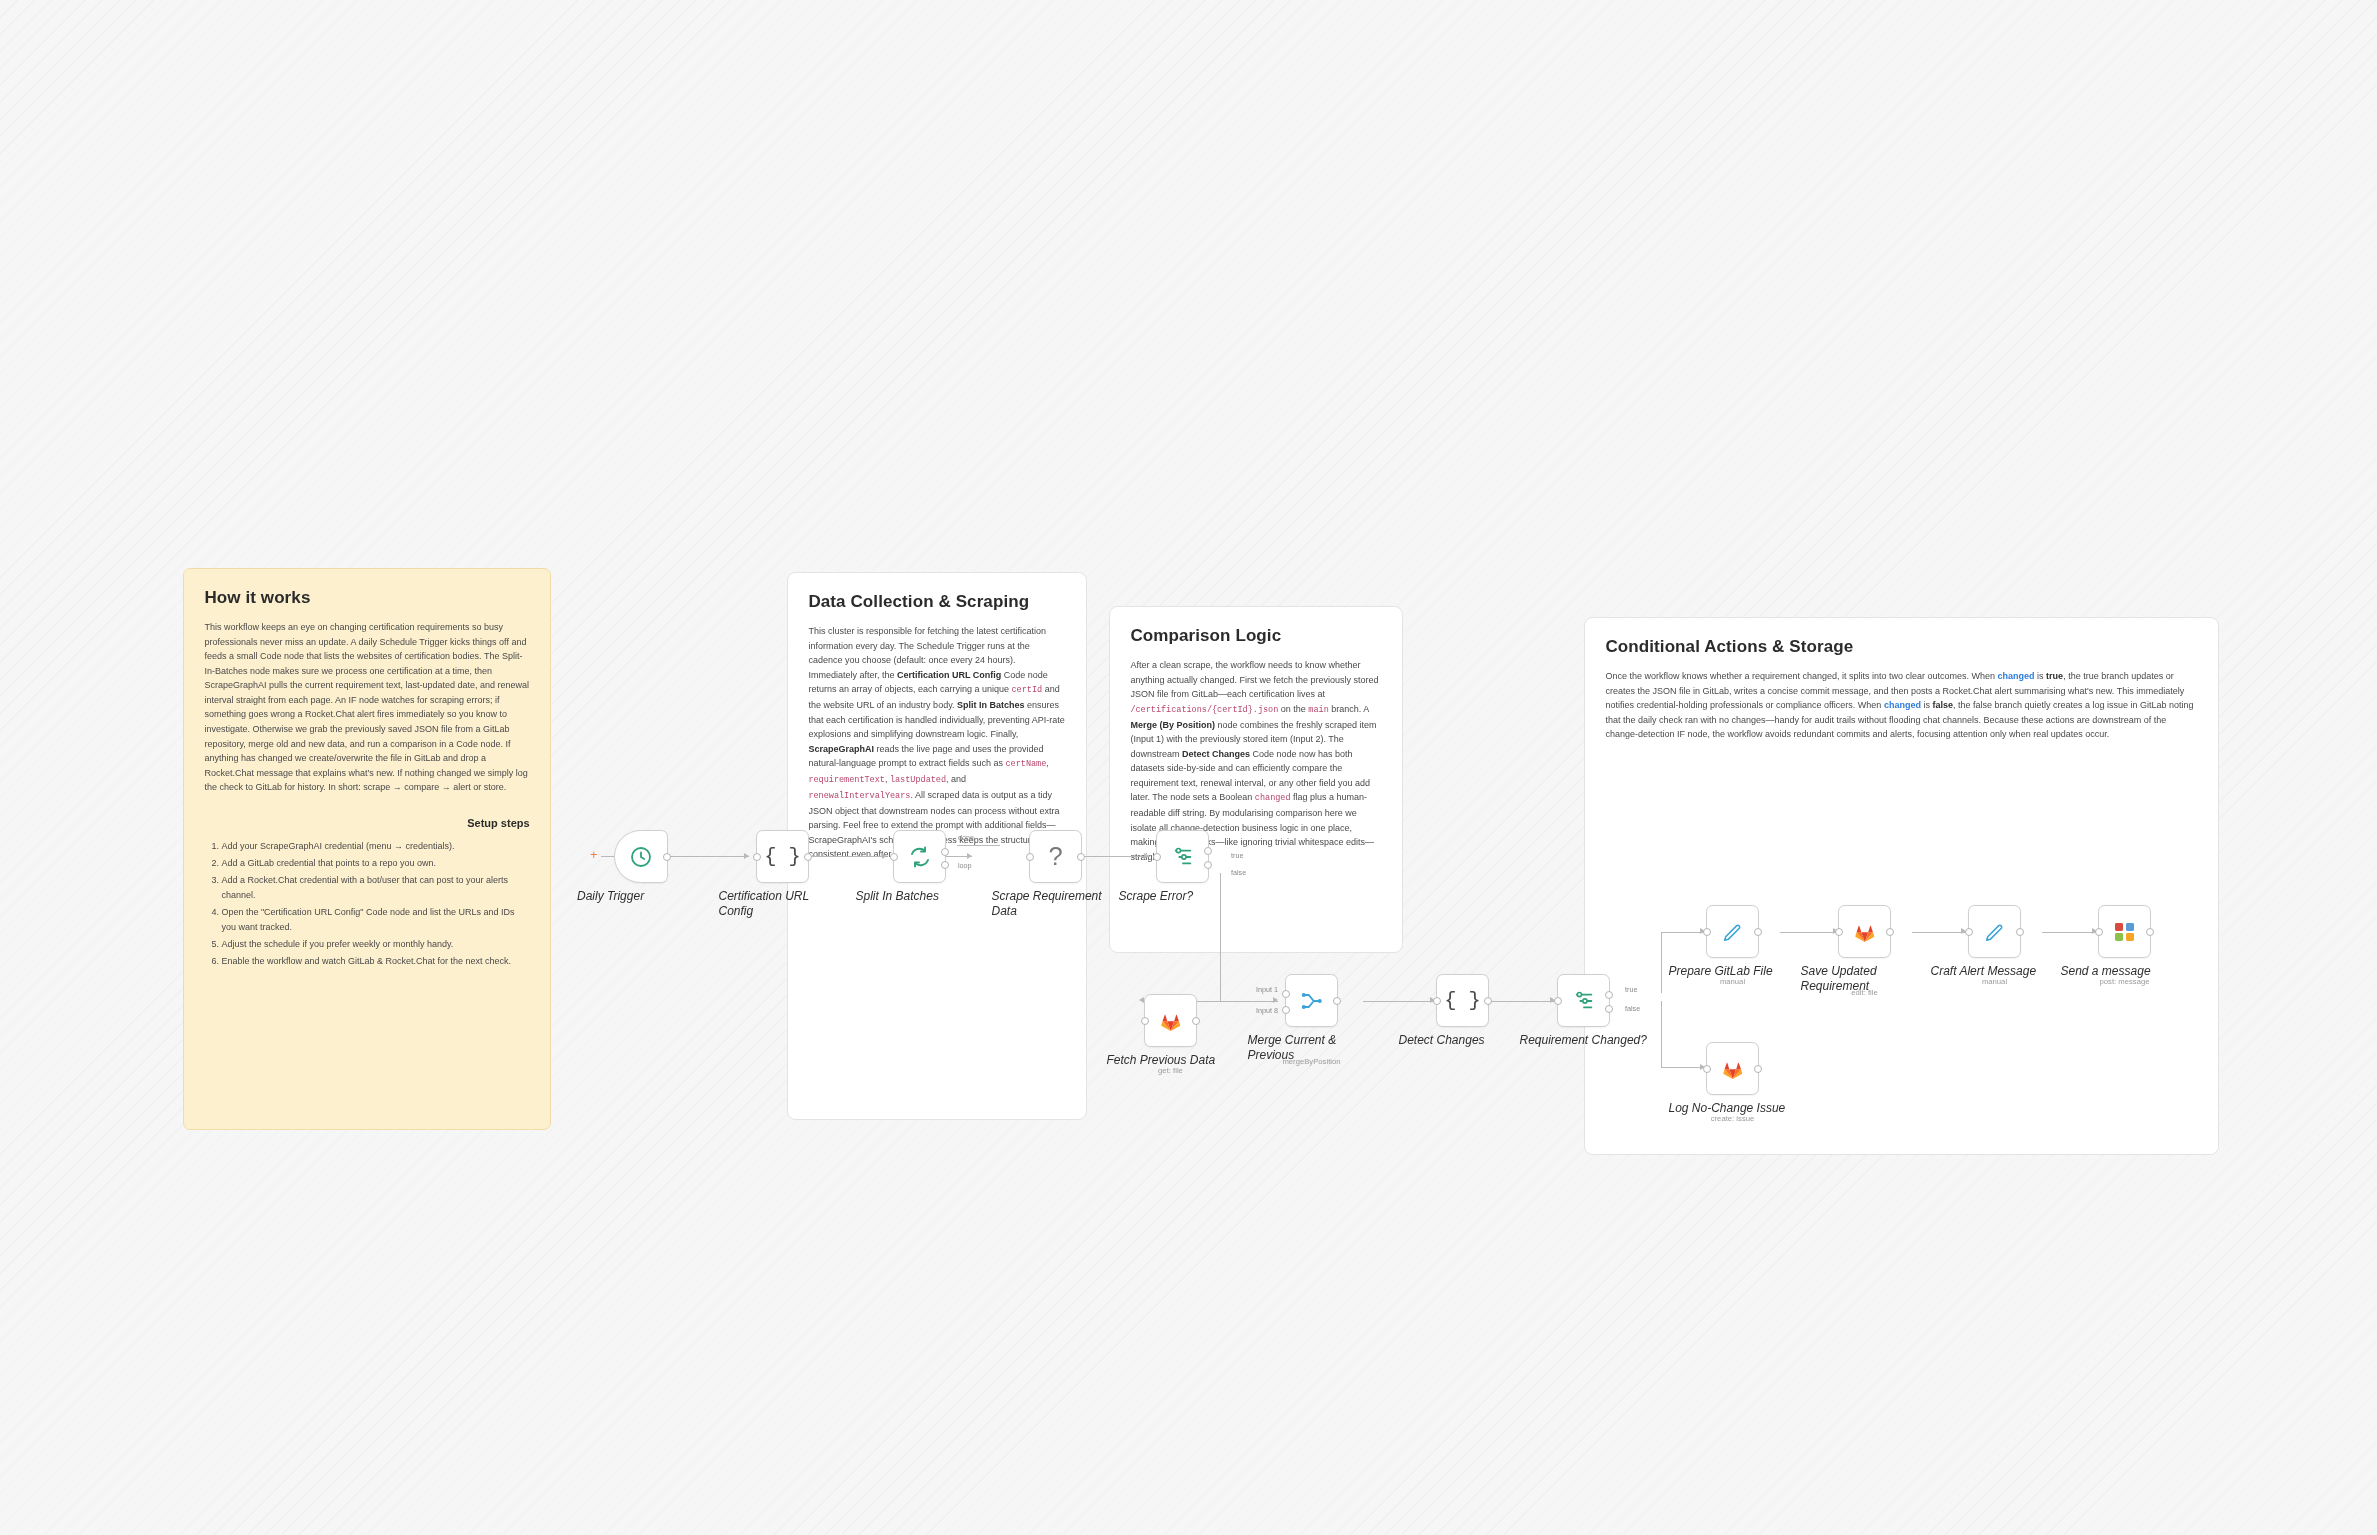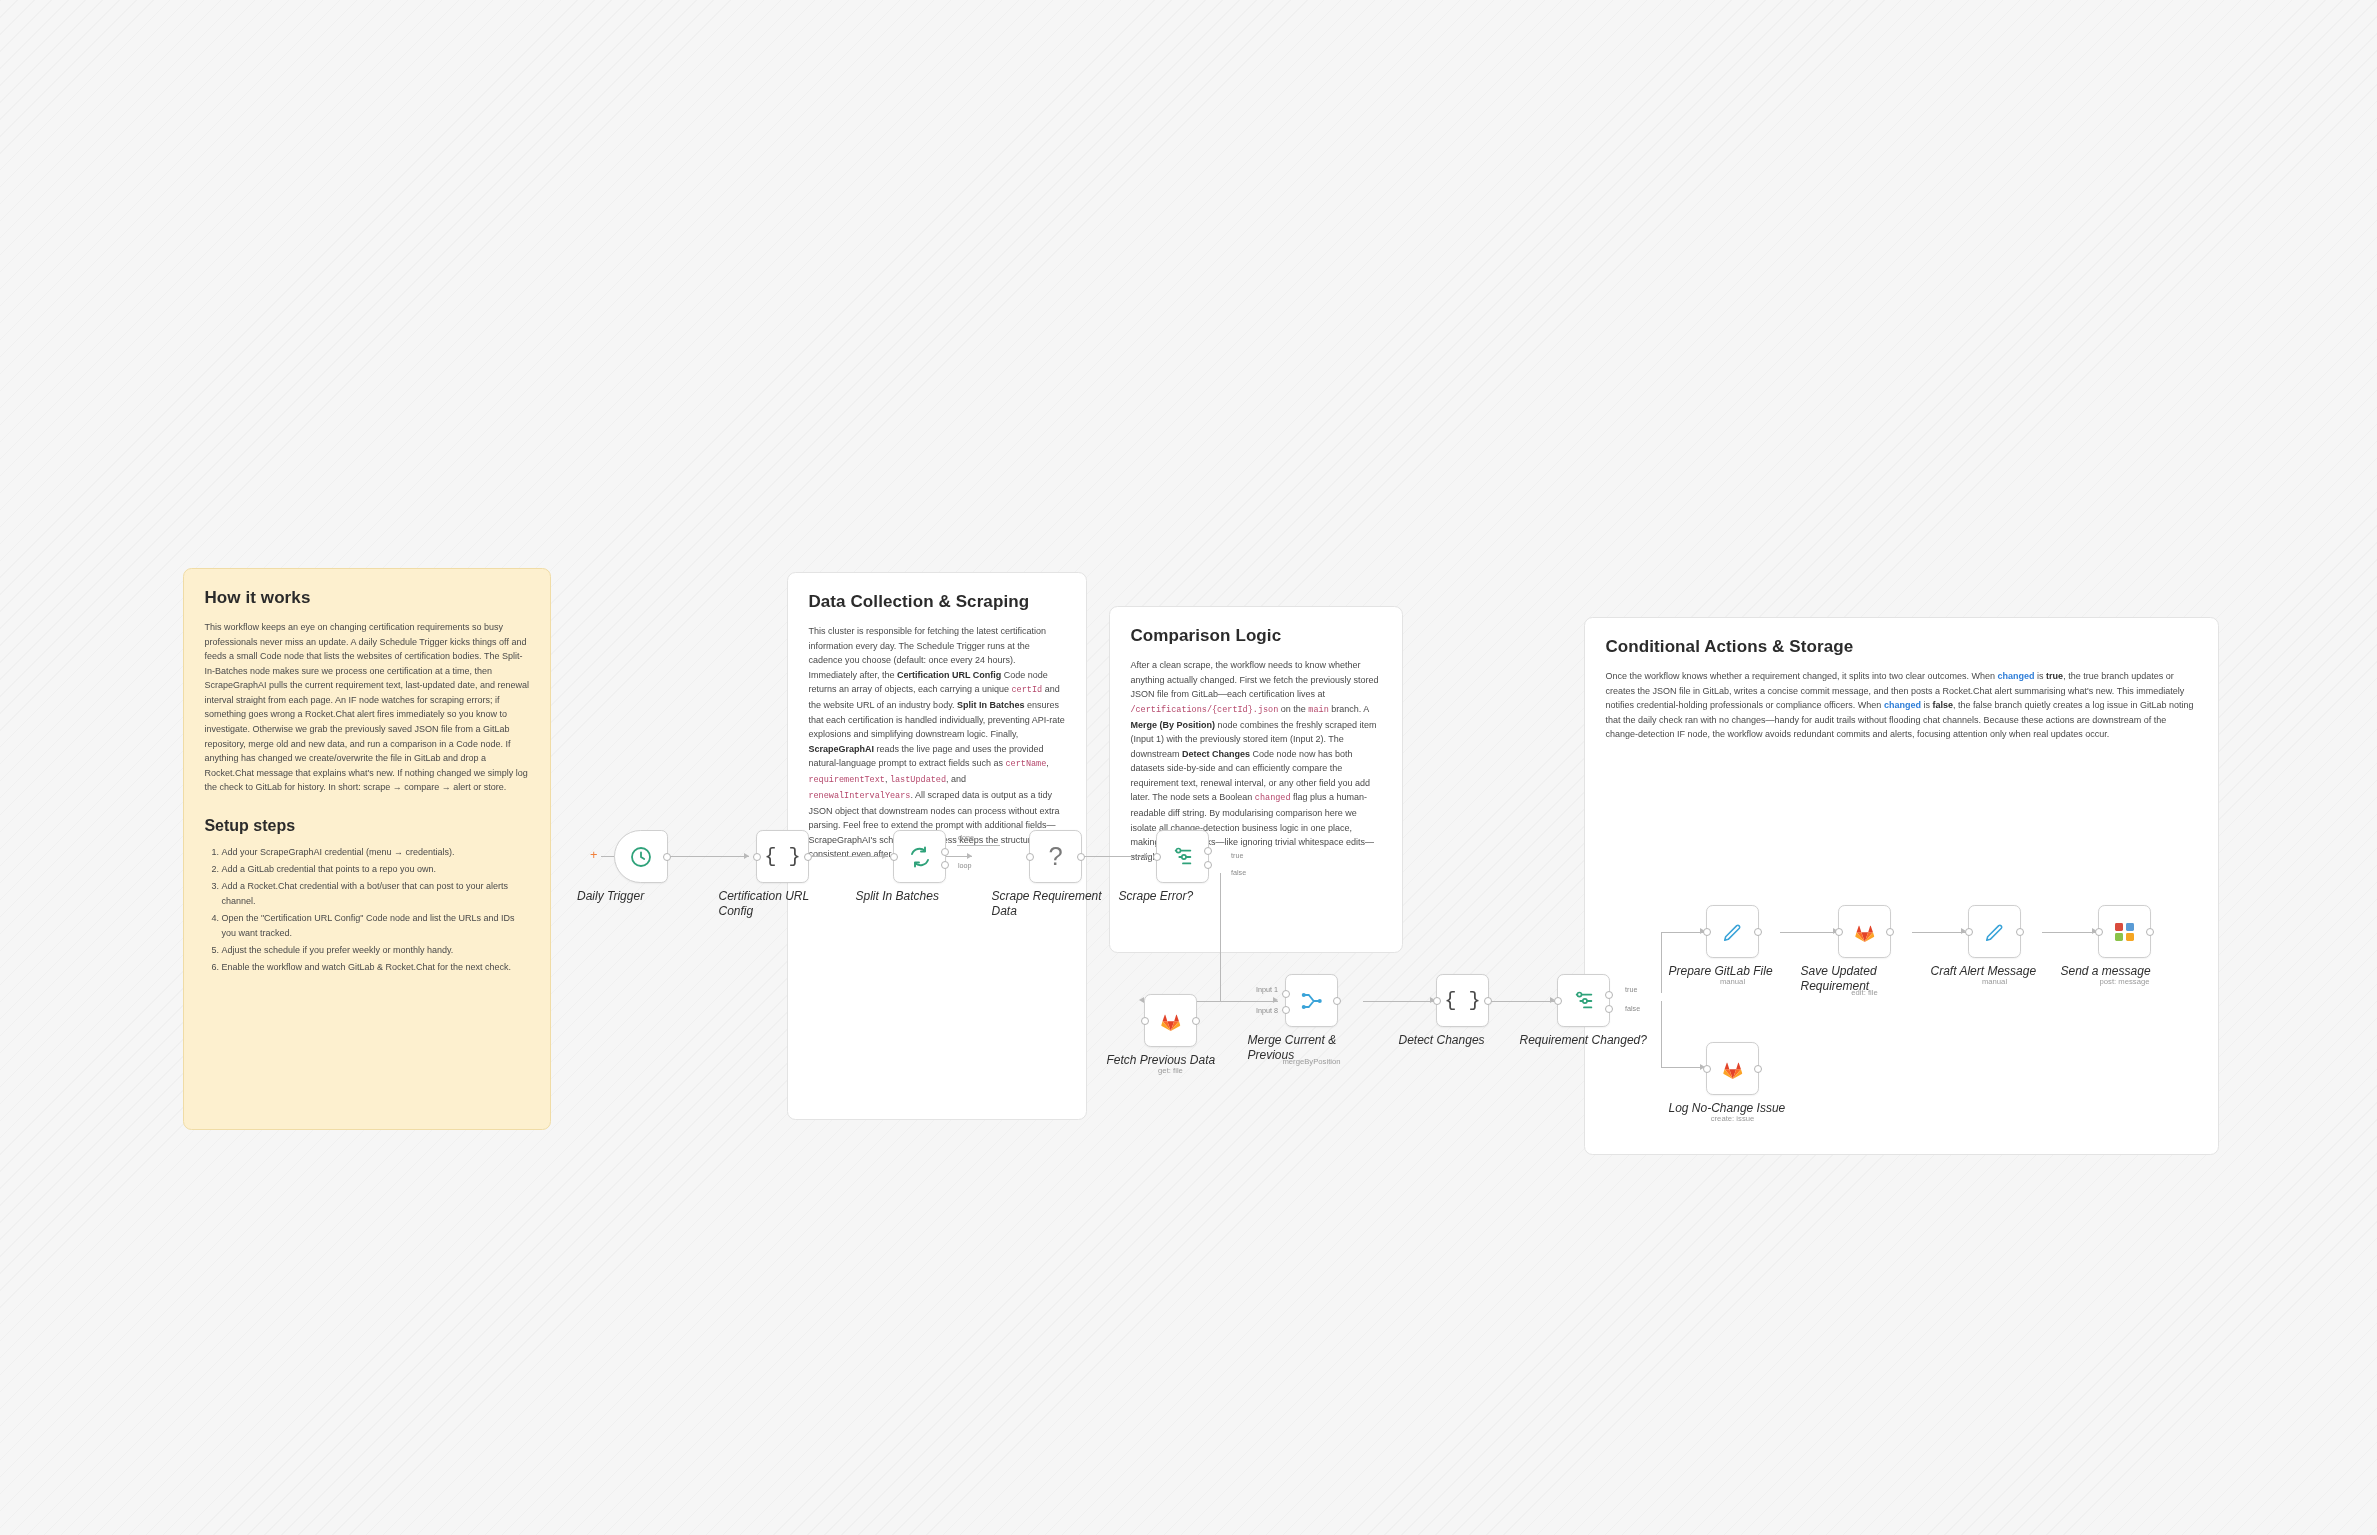--- a/index.html
+++ b/index.html
@@ -37,23 +37,24 @@
   }
   .note h2 {
     margin: 0 0 12px 0;
     font-size: 17px;
     font-weight: 700;
     color: #2b2b2b;
     letter-spacing: 0.1px;
   }
   .note h3 {
     margin: 22px 0 10.2px 0;
-    font-size: 16px;
+    font-size: 11px;
     font-weight: 700;
     color: #2b2b2b;
+    text-align: right;
   }
   .note p {
     margin: 0 0 8.5px 0;
     font-size: 9px;
     line-height: 1.62;
     color: #4a4a4a;
     text-align: left;
   }
   .note ol {
     margin: 0;
@@ -160,21 +161,21 @@
   
   .ico { display:block; }
   .ico-code { font-family: "Liberation Mono", monospace; font-size: 20.4px; color: #4a4a4a; }
   .ico-q { font-size: 25.5px; color: #7a7a7a; font-weight: 400; }
 </style>
 </head>
 <body>
 
 <div id="canvas">
 
-  <div class="note note-yellow" style="left:183px; top:568px; width:368px; height:562px;">
+  <div class="note note-yellow" style="left:183px; top:568px; width:368px; height:562px;border-radius:7px;">
     <h2>How it works</h2>
     <p>This workflow keeps an eye on changing certification requirements so busy professionals never miss an update. A daily Schedule Trigger kicks things off and feeds a small Code node that lists the websites of certification bodies. The Split-In-Batches node makes sure we process one certification at a time, then ScrapeGraphAI pulls the current requirement text, last-updated date, and renewal interval straight from each page. An IF node watches for scraping errors; if something goes wrong a Rocket.Chat alert fires immediately so you know to investigate. Otherwise we grab the previously saved JSON file from a GitLab repository, merge old and new data, and run a comparison in a Code node. If anything has changed we create/overwrite the file in GitLab and drop a Rocket.Chat message that explains what's new. If nothing changed we simply log the check to GitLab for history. In short: scrape → compare → alert or store.</p>
     <h3>Setup steps</h3>
     <ol>
       <li>Add your ScrapeGraphAI credential (menu → credentials).</li>
       <li>Add a GitLab credential that points to a repo you own.</li>
       <li>Add a Rocket.Chat credential with a bot/user that can post to your alerts channel.</li>
       <li>Open the "Certification URL Config" Code node and list the URLs and IDs you want tracked.</li>
       <li>Adjust the schedule if you prefer weekly or monthly handy.</li>
       <li>Enable the workflow and watch GitLab &amp; Rocket.Chat for the next check.</li>

